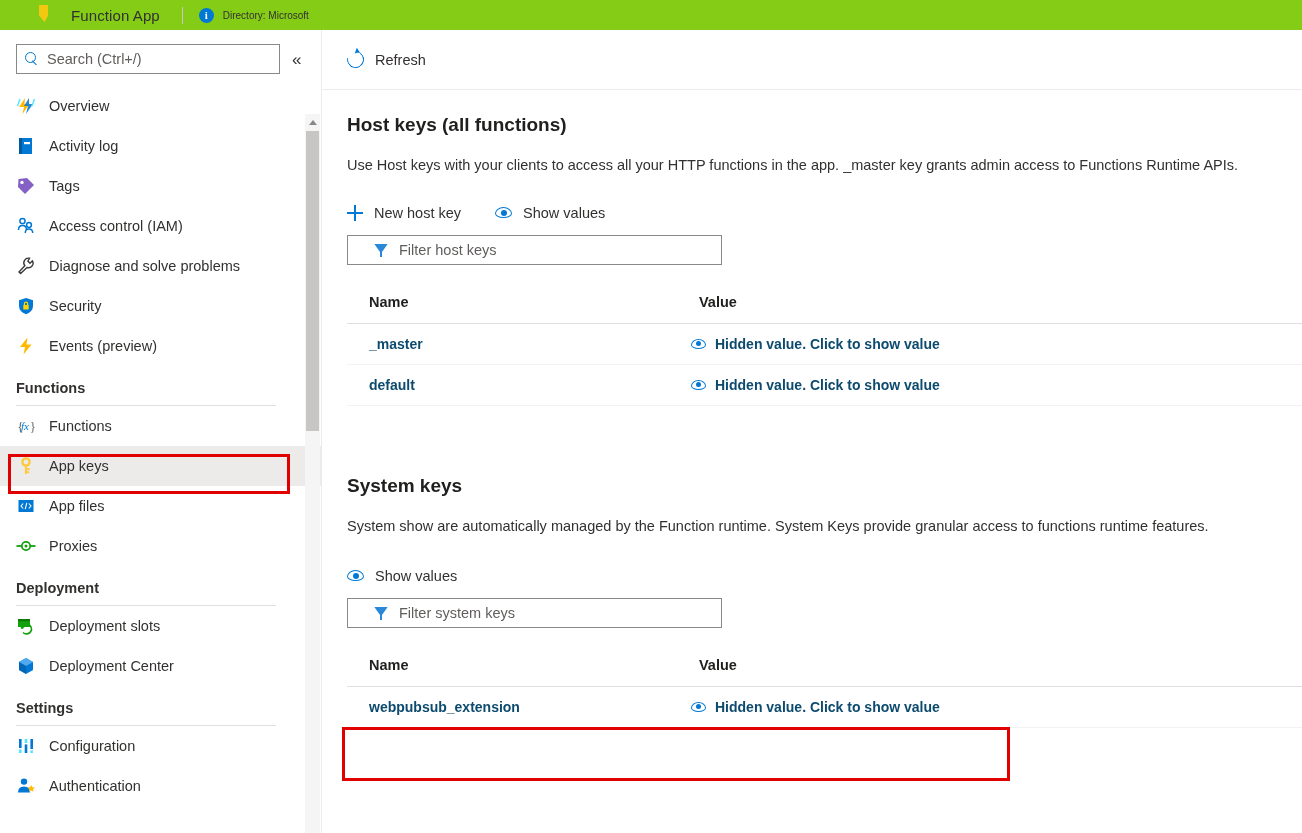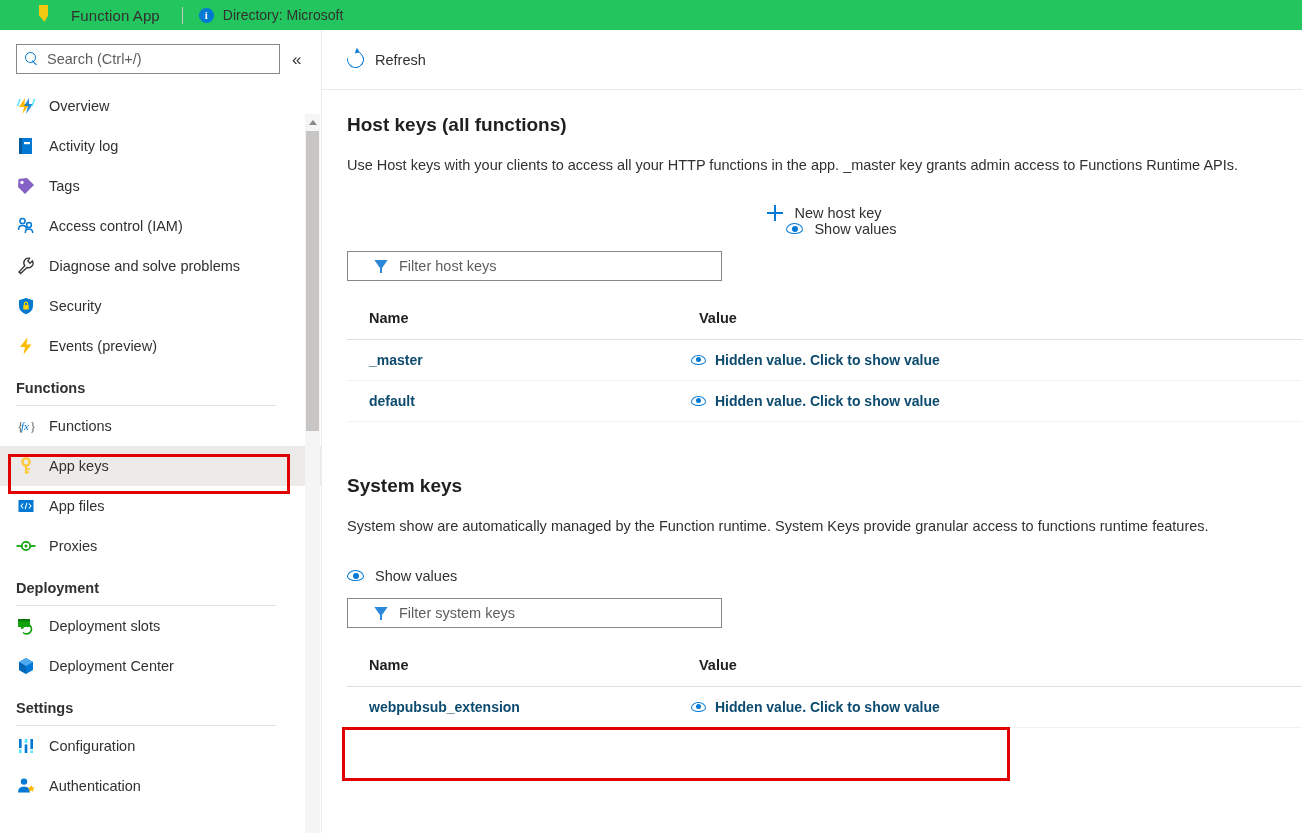--- a/index.html
+++ b/index.html
@@ -10,21 +10,21 @@
     background: #ffffff;
     font-family: "Liberation Sans", sans-serif;
     color: #323130;
   }
 
   
   #top-header {
     position: absolute; left: 0; top: 0;
     width: 1302px; height: 30px;
     display: flex; align-items: center;
-    background: #22c55e;
+    background: #84cc16;
   }
   #top-header .fa-icon { margin-left: 36px; width: 16px; height: 20px; position: relative; }
   #top-header .fa-icon .bolt {
     position: absolute; left: 3px; top: 0;
     width: 9px; height: 17px;
     background: #f2c811;
     clip-path: polygon(38% 0, 100% 0, 100% 62%, 62% 100%, 0 62%, 0 0);
   }
   #top-header .hdr-title {
     margin-left: 19px; font-size: 15px; color: #323130; letter-spacing: .1px;
@@ -32,21 +32,21 @@
   #top-header .hdr-sep {
     margin-left: 22px; width: 1px; height: 17px; background: #c8c6c4;
   }
   #top-header .info-icon {
     margin-left: 16px; width: 15px; height: 15px; border-radius: 50%;
     background: #0078d4; color: #fff; font-size: 11px; font-weight: bold;
     display: flex; align-items: center; justify-content: center;
     font-family: "Liberation Serif", serif;
   }
   #top-header .hdr-directory {
-    margin-left: 9px; font-size: 14px; color: #323130;
+    margin-left: 9px; font-size: 10px; color: #323130;
   }
 
   
   #sidebar {
     position: absolute; left: 0; top: 30px;
     width: 322px; height: 803px;
     background: #ffffff;
     border-right: 1px solid #edebe9;
     overflow: hidden;
   }
@@ -434,21 +434,21 @@
     <div id="refresh-btn">
       <span class="refresh-ico"></span>
       <span class="lbl">Refresh</span>
     </div>
   </div>
 
   <div class="section" style="top:84px;">
     <div class="sec-title">Host keys (all functions)</div>
     <div class="sec-desc">Use Host keys with your clients to access all your HTTP functions in the app. _master key grants admin access to Functions Runtime APIs.</div>
 
-    <div class="act-row" style="margin-top:27px;flex-direction:column;">
+    <div class="act-row" style="margin-top:27px;">
       <div class="act-btn">
         <span class="plus-ico"></span>
         <span class="lbl">New host key</span>
       </div>
       <div class="act-btn" style="margin-left:34px;">
         <span class="eye-ico">
             <span class="o"></span>
             <span class="p"></span>
           </span>
         <span class="lbl">Show values</span>

